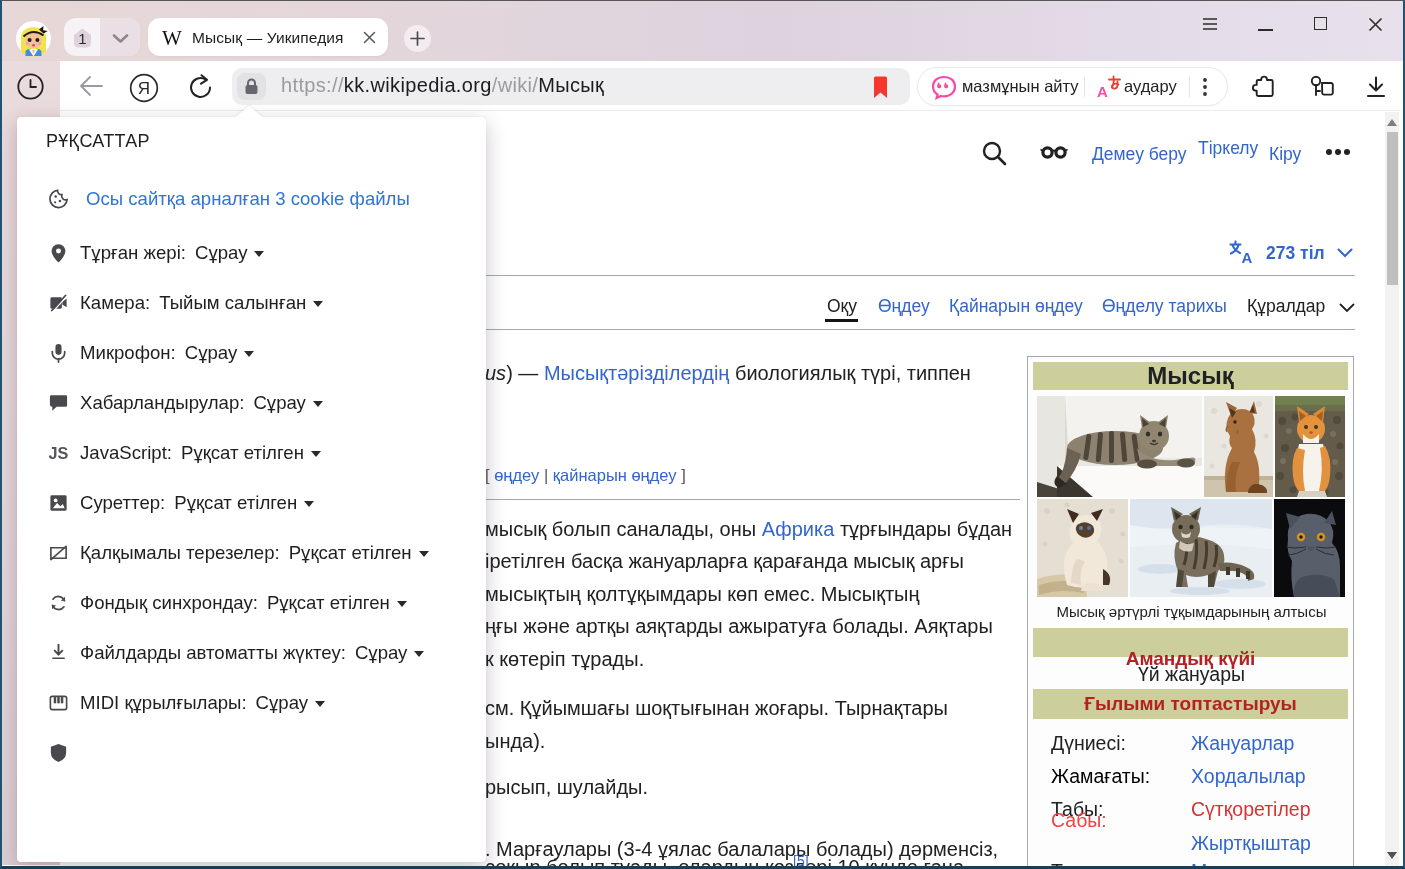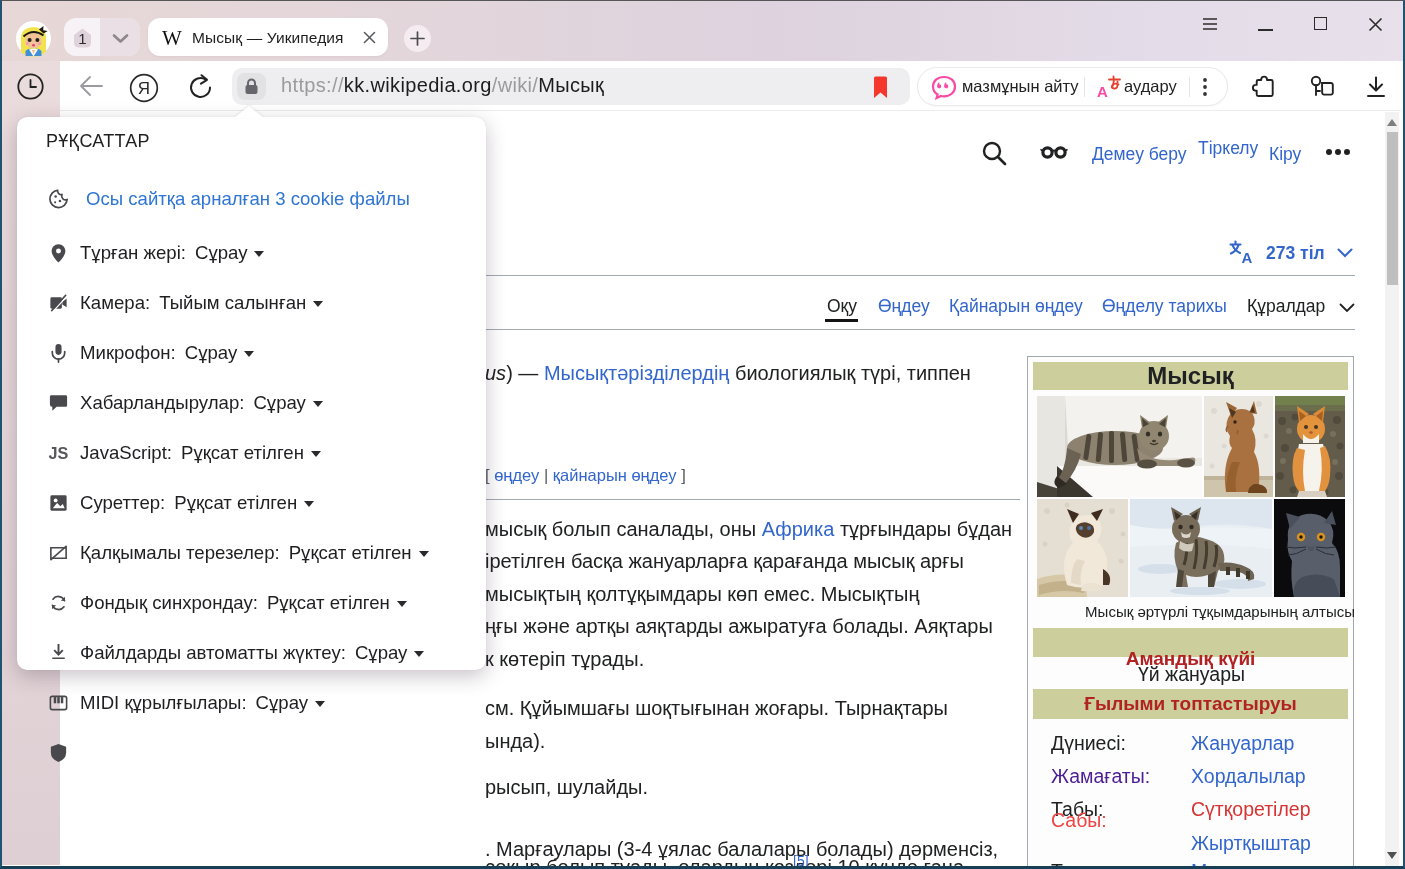--- a/index.html
+++ b/index.html
@@ -25,21 +25,21 @@
   .tabtitle { position:absolute; left:44px; top:10.5px; font-size:15.5px; color:#1d1d1f; letter-spacing:0.1px; }
   .wlogo { position:absolute; left:14px; top:8px; font-family:"Liberation Serif",serif; font-size:21px; color:#0f0f0f; }
   
   #addrbar { position:absolute; left:172px; top:7px; width:678px; height:37px; background:#eeeef0; border-radius:10px; }
   #lockchip { position:absolute; left:5px; top:5px; width:29px; height:27px; background:#e2e2e4; border-radius:8px; }
   #urltext { position:absolute; left:49px; top:6px; font-size:20px; letter-spacing:0.35px; color:#9b9b9b; }
   #urltext b { color:#1c1c1e; font-weight:normal; }
   #ypill { position:absolute; left:857px; top:6px; width:311px; height:39px; background:#fff;
            border:1px solid #e9e9e9; border-radius:20px; box-shadow:0 1px 2px rgba(0,0,0,0.03); }
   
-  #panel { position:absolute; left:17px; top:117px; width:469px; height:553px; background:#fff; border-radius:10px;
+  #panel { position:absolute; left:17px; top:117px; width:469px; height:745px; background:#fff; border-radius:4px;
            box-shadow:0 6px 20px rgba(60,40,60,0.28), 0 0 1px rgba(0,0,0,0.15); z-index:50; }
   #caret { position:absolute; left:234px; top:106px; width:0; height:0; z-index:51;
            border-left:15px solid transparent; border-right:15px solid transparent; border-bottom:12px solid #fff;
            filter:drop-shadow(0 -1px 1px rgba(0,0,0,0.08)); }
   .ptitle { position:absolute; left:29px; top:14px; font-size:18px; font-weight:500; color:#1f1f1f; letter-spacing:0.3px; }
   .prow { position:absolute; left:0; width:469px; height:24px; }
   .prow .ico { position:absolute; left:31px; top:50%; transform:translateY(-50%); width:21px; height:21px; }
   .prow .txt { position:absolute; left:63px; top:50%; transform:translateY(-50%); font-size:18.6px; color:#1f1f22; white-space:nowrap; }
   .prow .txt .gap { display:inline-block; width:9px; }
   .caretdn { display:inline-block; width:0; height:0; border-left:5.5px solid transparent; border-right:5.5px solid transparent;
@@ -244,27 +244,27 @@
     <div class="hr" style="left:480px;top:499px;width:540px"></div>
     <div class="wikitext" style="left:485px;top:513px;line-height:32.4px">мысық болып саналады, оны <a class="wlink">Африка</a> тұрғындары бұдан<br>іретілген басқа жануарларға қарағанда мысық арғы<br>мысықтың қолтұқымдары көп емес. Мысықтың<br>ңғы және артқы аяқтарды ажыратуға болады. Аяқтары<br>к көтеріп тұрады.</div>
     <div class="wikitext" style="left:485px;top:692px;line-height:33px">см. Құйымшағы шоқтығынан жоғары. Тырнақтары<br>ында).</div>
     <div class="wikitext" style="left:485px;top:776px">рысып, шулайды.</div>
     <div class="wikitext" style="left:485px;top:838px">. Марғаулары (3-4 ұялас балалары болады) дәрменсіз,</div>
     <div class="wikitext" style="left:485px;top:856px">соқыр болып туады, олардың көздері 10 күнде ғана</div>
     <div class="abs" style="left:793px;top:853px;font-size:14px"><a class="wlink">[5]</a></div>
 
     <div id="infobox">
       <div class="olive" style="top:5px;height:28px;font-size:24px;font-weight:bold;padding-top:0px">Мысық</div>
-      <div class="abs" style="left:243px;top:246px;font-size:15px;color:#202122;width:327px;text-align:right;left:0">Мысық әртүрлі тұқымдарының алтысы</div>
+      <div class="abs" style="left:243px;top:246px;font-size:15px;color:#202122;width:327px;text-align:center;left:0">Мысық әртүрлі тұқымдарының алтысы</div>
       <div class="olive redhead" style="top:271px;height:29px;padding-top:20px">Амандық күйі</div>
       <div class="abs" style="left:0;top:306px;width:327px;text-align:center;font-size:19.5px;color:#202122">Үй жануары</div>
       <div class="olive redhead" style="top:332px;height:30px;padding-top:4px">Ғылыми топтастыруы</div>
       <div class="abs" style="left:23px;top:375px;font-size:19.5px;color:#202122">Дүниесі:</div>
       <div class="abs" style="left:163px;top:375px;font-size:19.5px"><a class="wlink">Жануарлар</a></div>
-      <div class="abs" style="left:23px;top:408px;font-size:19.5px;color:#4c1d95">Жамағаты:</div>
+      <div class="abs" style="left:23px;top:408px;font-size:19.5px;color:#000000">Жамағаты:</div>
       <div class="abs" style="left:163px;top:408px;font-size:19.5px"><a class="wlink">Хордалылар</a></div>
       <div class="abs" style="left:23px;top:441px;font-size:19.5px;color:#202122">Табы:</div>
       <div class="abs" style="left:163px;top:441px;font-size:19.5px"><a class="rlink">Сүтқоретілер</a></div>
       <div class="abs" style="left:23px;top:452px;font-size:19.5px;color:#ef4444">Сабы:</div>
       <div class="abs" style="left:163px;top:475px;font-size:19.5px"><a class="wlink">Жыртқыштар</a></div>
       <div class="abs" style="left:23px;top:503px;font-size:19.5px;color:#202122">Тұқымдасы:</div>
       <div class="abs" style="left:163px;top:503px;font-size:19.5px"><a class="wlink" style="text-decoration:underline">Мысықтар</a></div>
     </div>
 
     <svg class="abs" style="left:1037px;top:396px" width="165" height="101" viewBox="0 0 165 101">

